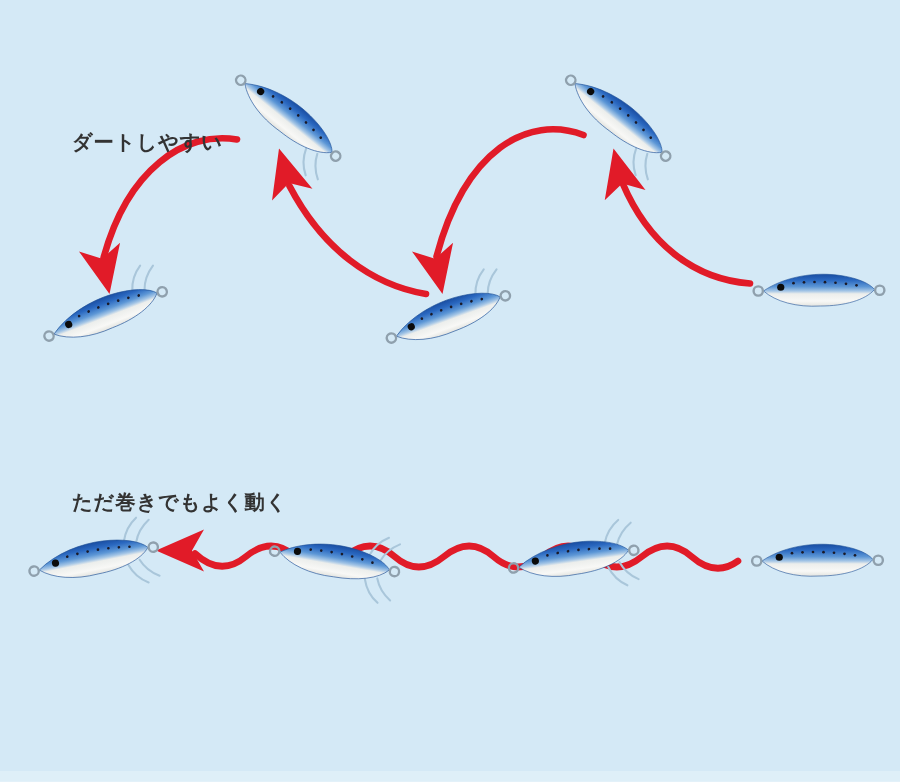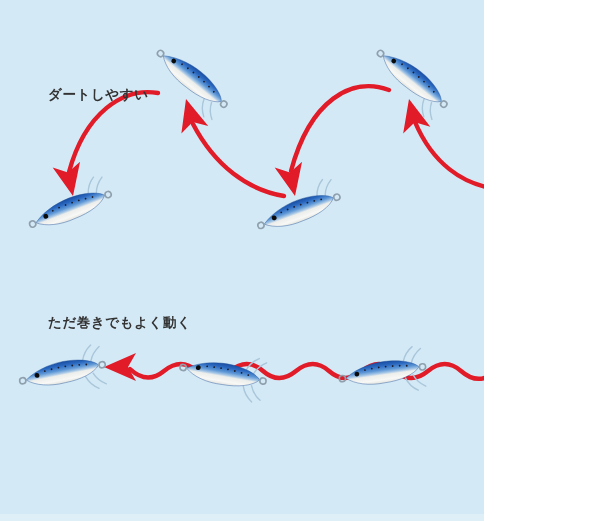--- a/index.html
+++ b/index.html
@@ -1,33 +1,33 @@
 <!DOCTYPE html>
 <html><head>
 <meta charset="utf-8">
 <style>
   html,body { margin:0; padding:0; }
   body { font-family:"Liberation Sans","DejaVu Sans",sans-serif; }
   .stage {
     position:relative;
-    width:484px; height:521px;
+    width:600px; height:521px;
     background:#d4e9f6;
     overflow:hidden;
   }
   .stage svg { position:absolute; left:0; top:0; }
   .diagram-label {
     position:absolute;
     font-size:13.5px;
     font-weight:600;
     color:#333333;
     letter-spacing:0.6px;
     white-space:nowrap;
   }
   .label-top    { left:48px; top:86px;  }
-  .label-bottom { left:48px; top:314px; }
+  .label-bottom { left:48px; top:326px; }
   .arrow-line { fill:none; stroke:#e11b28; stroke-width:4.4; stroke-linecap:round; }
   .arrow-head { fill:#e11b28; }
   .whisk path { fill:none; stroke:#a9c6da; stroke-width:1.4; stroke-linecap:round; }
   .bottom-fade {
     position:absolute; left:0; bottom:0; width:600px; height:7px;
     background:#e2f1fa; opacity:0.7;
   }
 </style>
 </head>
 <body>

